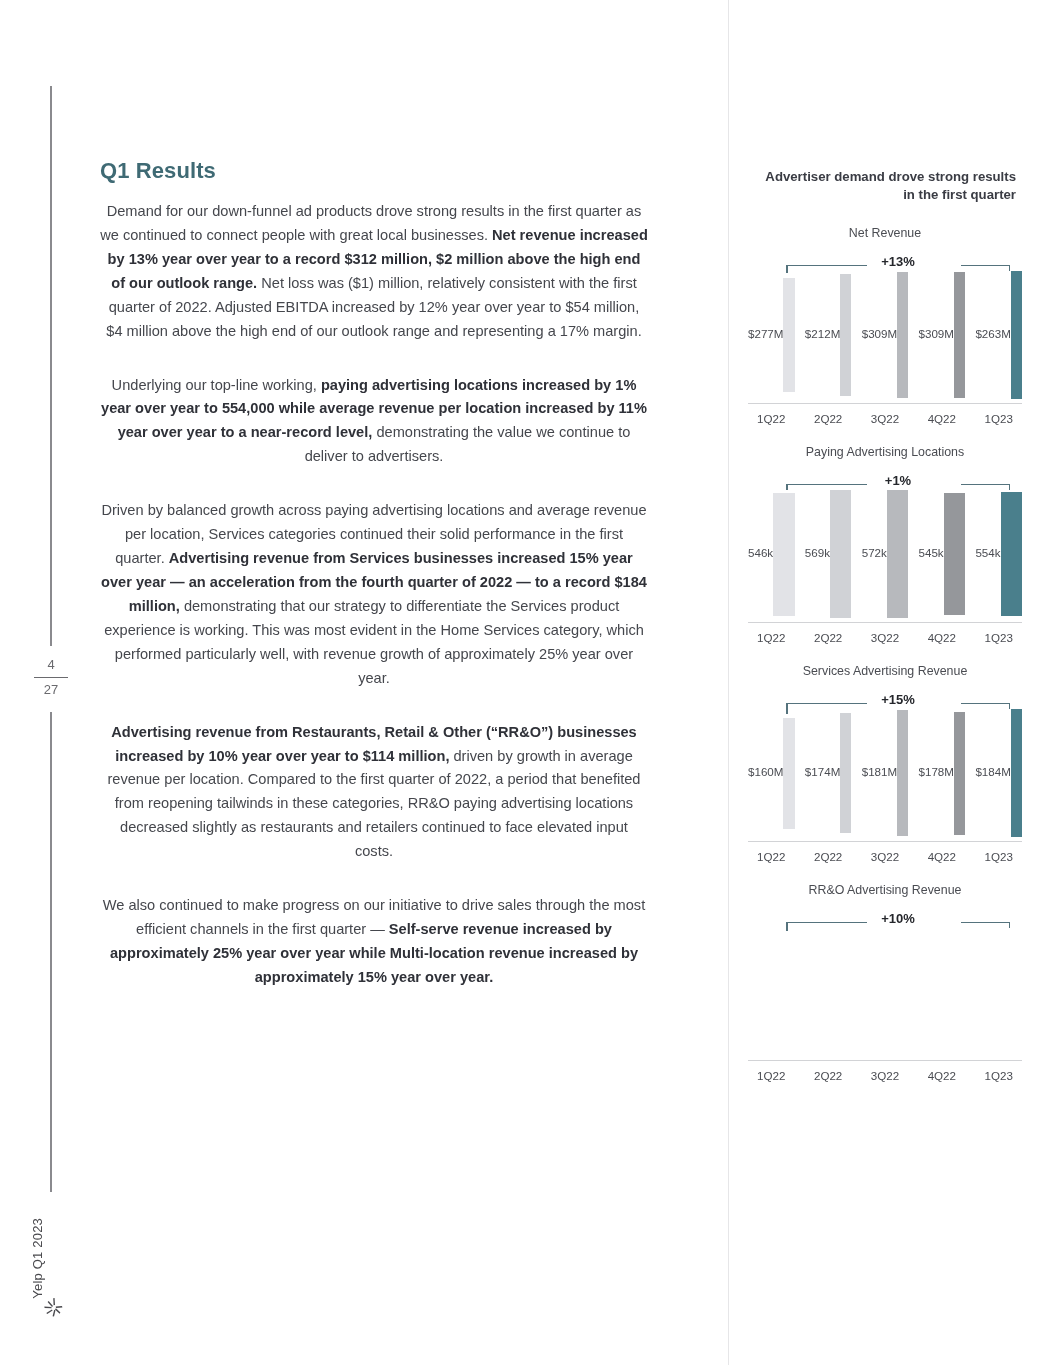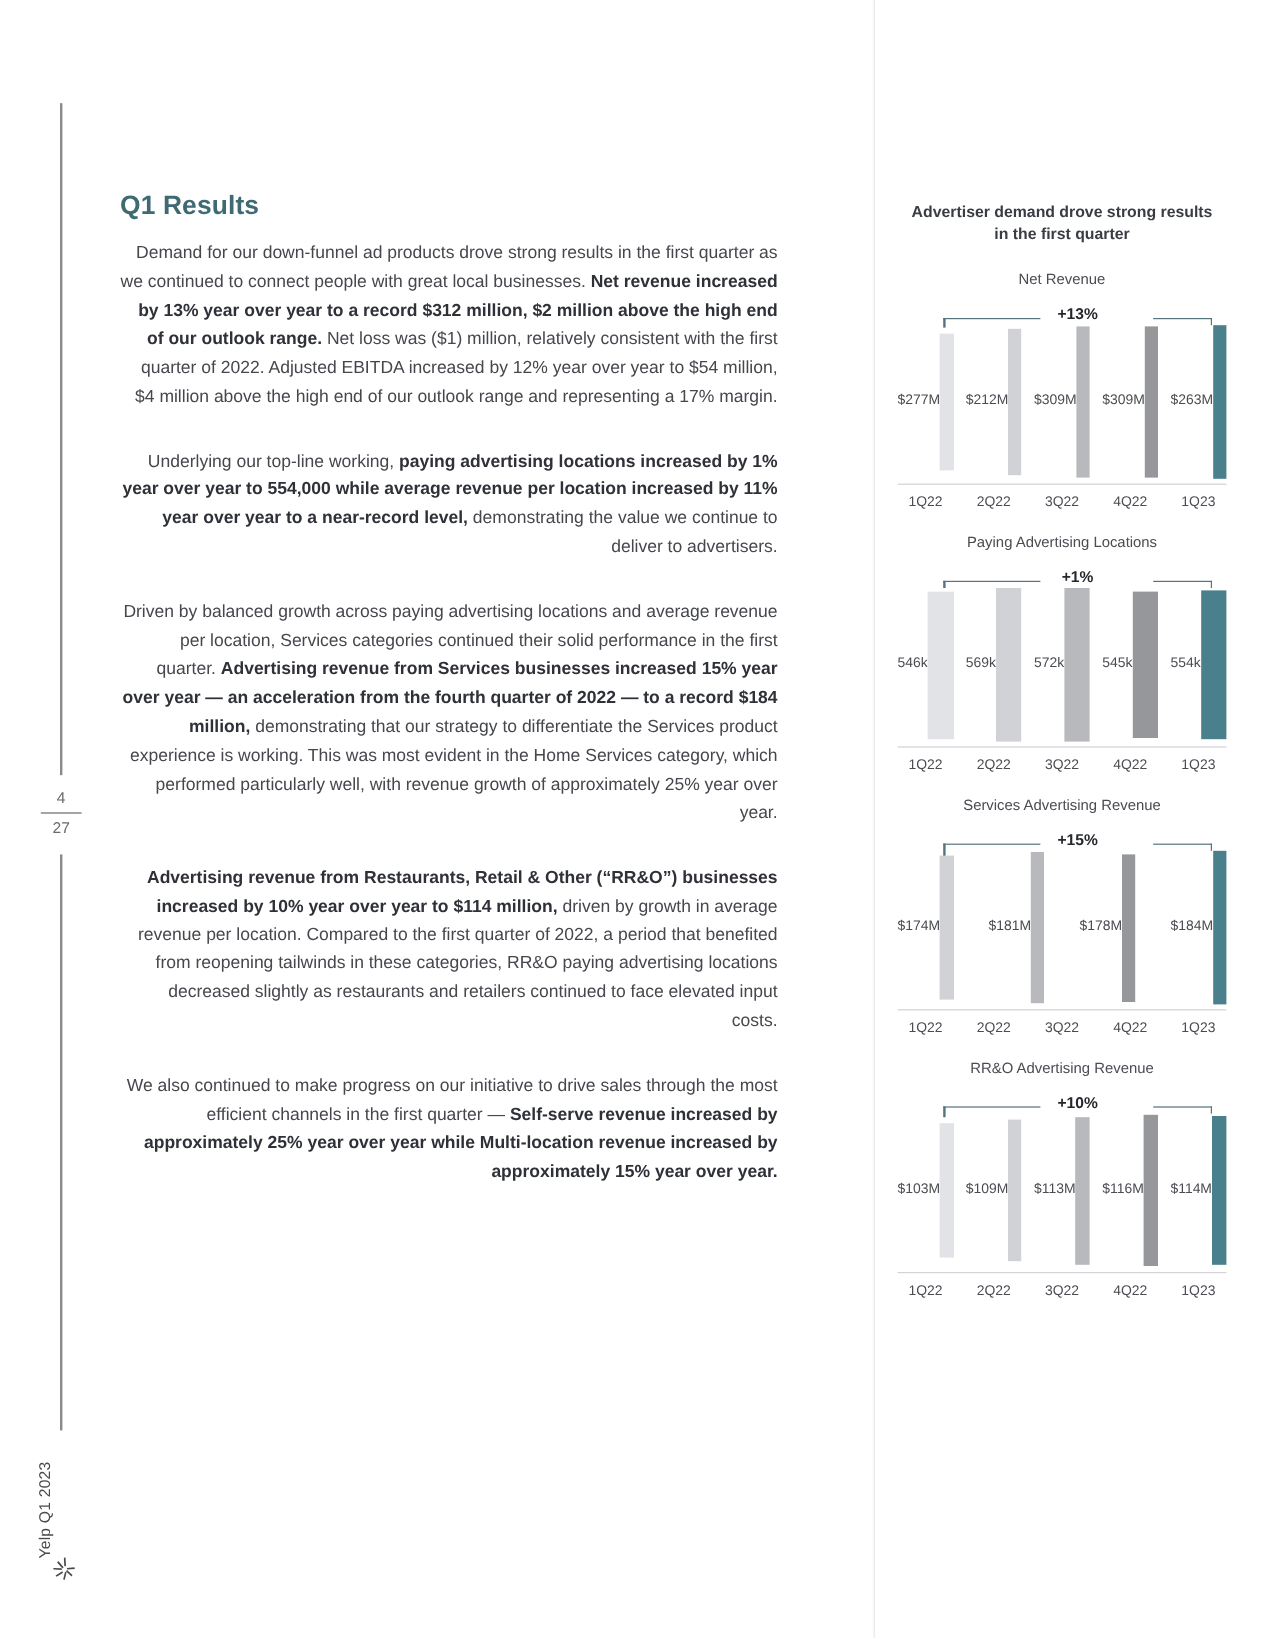--- a/index.html
+++ b/index.html
@@ -89,33 +89,33 @@
     font-size: 22px;
     font-weight: bold;
     margin: 0 0 16px 0;
     letter-spacing: 0.1px;
   }
   .para {
     color: #45474d;
     font-size: 14.6px;
     line-height: 1.64;
     margin: 0 0 30px 0;
-    text-align: right;
+    text-align: center;
   }
   .para b { color: #2f3138; font-weight: bold; }
 
   
   #charts {
     position: absolute;
     left: 740px;
     top: 168px;
     width: 290px;
   }
   #charts-headline {
-    text-align: center;
+    text-align: right;
     font-size: 13.2px;
     font-weight: bold;
     color: #3a3c44;
     line-height: 1.35;
     margin: 0 14px 22px 14px;
   }
   .chart-block { margin-bottom: 20px; }
   .chart-title {
     text-align: center;
     font-size: 12.4px;
@@ -340,20 +340,24 @@
         <div class="plot">
           <div class="bracket">
             <div class="hline-l"></div>
             <div class="hline-r"></div>
             <div class="tick-l" style="height:11.23076923076924px"></div>
             <div class="tick-r" style="height:6px"></div>
             <div class="pct">+15%</div>
           </div>
           <div class="bars">
             <div class="bar-slot">
+              <div class="bar-label">$160M</div>
+              <div class="bar" style="height: 110.769px; background: rgb(226, 227, 231);"></div>
+            </div>
+            <div class="bar-slot">
               <div class="bar-label">$174M</div>
               <div class="bar" style="height: 120.462px; background: rgb(208, 210, 214);"></div>
             </div>
             <div class="bar-slot">
               <div class="bar-label">$181M</div>
               <div class="bar" style="height: 125.308px; background: rgb(183, 185, 189);"></div>
             </div>
             <div class="bar-slot">
               <div class="bar-label">$178M</div>
               <div class="bar" style="height: 123.231px; background: rgb(149, 151, 155);"></div>
@@ -376,42 +380,20 @@
       <div class="chart-block">
         <div class="chart-title">RR&amp;O Advertising Revenue</div>
         <div class="plot">
           <div class="bracket">
             <div class="hline-l"></div>
             <div class="hline-r"></div>
             <div class="tick-l" style="height:9.862903225806448px"></div>
             <div class="tick-r" style="height:6px"></div>
             <div class="pct">+10%</div>
           </div>
-          <div class="bars">
-            <div class="bar-slot">
-              <div class="bar-label">$103M</div>
-              <div class="bar" style="height: 112.137px; background: rgb(226, 227, 231);"></div>
-            </div>
-            <div class="bar-slot">
-              <div class="bar-label">$109M</div>
-              <div class="bar" style="height: 118.669px; background: rgb(208, 210, 214);"></div>
-            </div>
-            <div class="bar-slot">
-              <div class="bar-label">$113M</div>
-              <div class="bar" style="height: 123.024px; background: rgb(183, 185, 189);"></div>
-            </div>
-            <div class="bar-slot">
-              <div class="bar-label">$116M</div>
-              <div class="bar" style="height: 126.29px; background: rgb(149, 151, 155);"></div>
-            </div>
-            <div class="bar-slot">
-              <div class="bar-label">$114M</div>
-              <div class="bar" style="height: 124.113px; background: rgb(74, 127, 140);"></div>
-            </div>
-          </div>
           <div class="axis-line"></div>
           <div class="ticks">
             <div class="tick-label">1Q22</div>
             <div class="tick-label">2Q22</div>
             <div class="tick-label">3Q22</div>
             <div class="tick-label">4Q22</div>
             <div class="tick-label">1Q23</div>
           </div>
         </div>
       </div>

